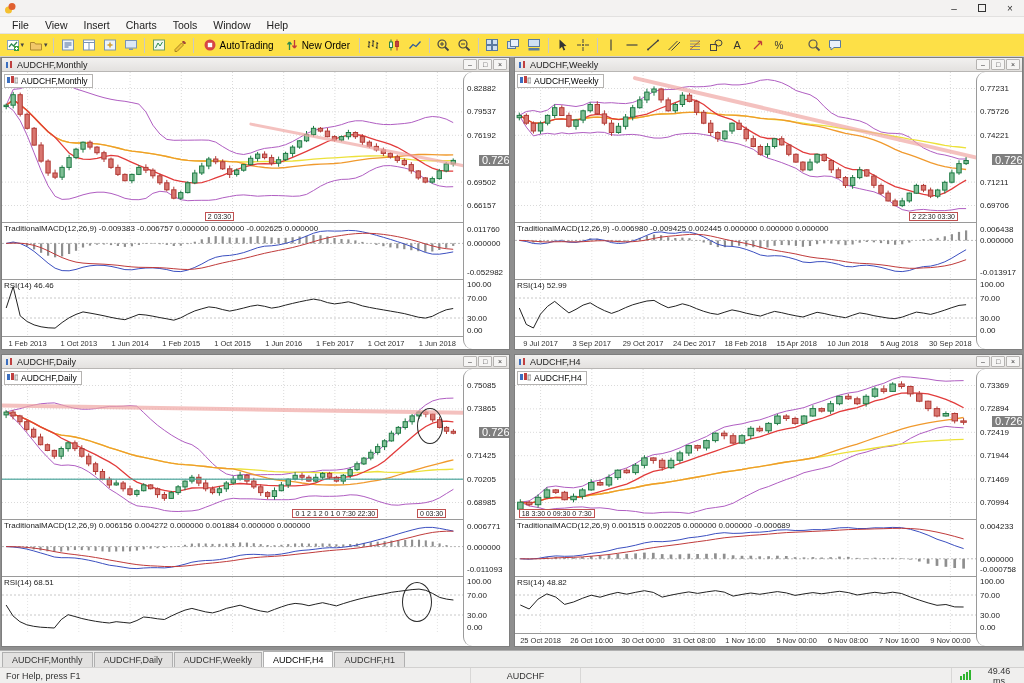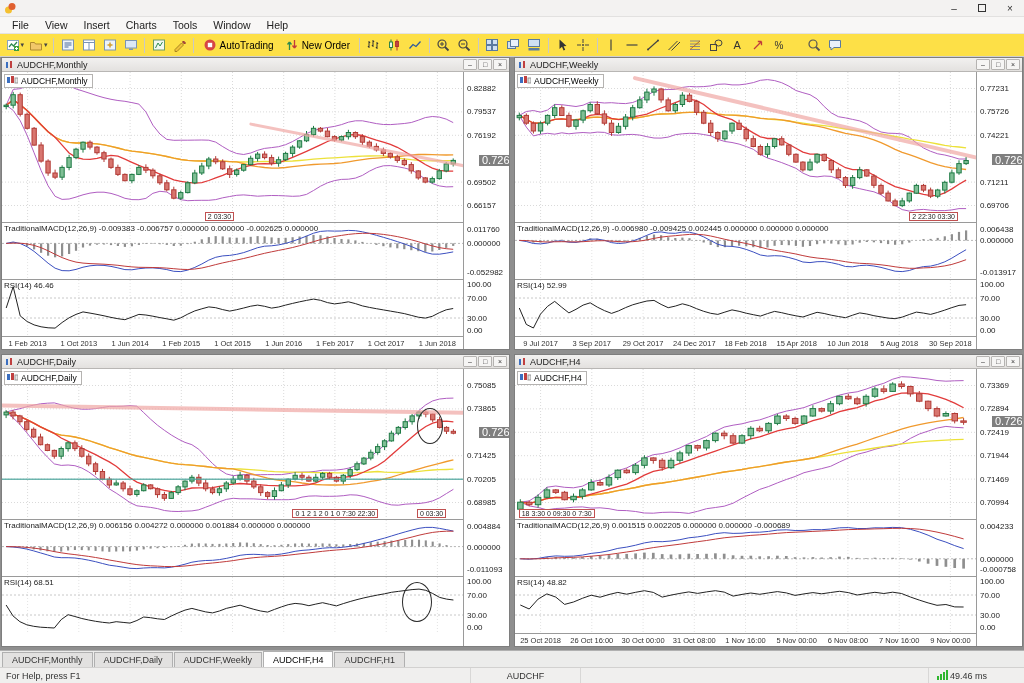--- a/index.html
+++ b/index.html
@@ -36,38 +36,38 @@
   .panel-btns{margin-left:auto;display:flex;gap:1px;}
   .pbtn{width:14px;height:11px;background:#f6f5f4;border:1px solid #b5b3b1;font-size:7px;line-height:1;display:flex;align-items:center;justify-content:center;color:#333;border-radius:1px;}
   .panel-body{flex:1;display:flex;position:relative;overflow:hidden;}
   .panes{width:461px;display:flex;flex-direction:column;flex:none;}
   .pane{position:relative;background:#fff;overflow:hidden;}
   .price-pane{height:150px;}
   .macd-pane{height:57px;border-top:1px solid #9a9a9a;}
   .rsi-pane{height:57px;border-top:1px solid #9a9a9a;}
   .date-axis{height:13px;border-top:1px solid #9a9a9a;position:relative;background:#fff;}
   .date-label{position:absolute;top:2px;font-size:7.5px;color:#333;transform:translateX(-50%);white-space:nowrap;}
-  .axis-col{width:46px;border-left:1px solid #9a9a9a;position:relative;background:#fff;font-size:8px;color:#222;flex:none;}
+  .axis-col{width:46px;border-left:1px solid #9a9a9a;position:relative;background:#fff;font-size:8px;color:#222;flex:none;border-radius:9px;}
   .tick{position:absolute;left:3px;white-space:nowrap;}
   .price-box{position:absolute;left:15px;width:100%;height:11px;background:#7f7f7f;color:#fff;font-size:11px;display:flex;align-items:center;padding-left:3px;z-index:3;}
   .legend{position:absolute;left:2px;top:2px;display:flex;align-items:center;gap:3px;border:1px solid #b5b3b1;background:#fff;padding:1px 4px 1px 2px;font-size:8.5px;z-index:2;white-space:nowrap;}
   .ind-label{position:absolute;left:2px;top:1px;font-size:8px;color:#222;white-space:nowrap;z-index:2;}
   .badge{position:absolute;bottom:1px;border:1px solid #c05050;background:rgba(255,255,255,0.92);font-size:7px;padding:0 2px;color:#222;white-space:nowrap;z-index:2;}
   .ellipse{position:absolute;border:1.5px solid #2a2a2a;border-radius:50%;z-index:4;background:transparent;}
   
   .tabbar{height:17px;background:#ececeb;border-top:1px solid #b0b0b0;display:flex;align-items:flex-end;padding-left:2px;gap:1px;flex:none;}
   .tab{height:15px;display:flex;align-items:center;padding:0 9px;font-size:9px;background:#e2e1e0;border:1px solid #b0b0b0;border-bottom:none;color:#333;white-space:nowrap;}
   .tab.active{background:#fff;color:#000;height:16px;}
   
   .statusbar{height:16px;background:#f0efee;border-top:1px solid #d2d1d0;display:flex;align-items:center;font-size:9px;color:#333;flex:none;}
   .status-help{padding:0 6px;width:470px;flex:none;}
   .status-cell{border-left:1px solid #d8d7d6;height:100%;display:flex;align-items:center;padding:0 8px;}
   .status-symbol-cell{width:110px;justify-content:center;flex:none;}
   .status-filler{flex:1;}
-  .status-conn{width:96px;gap:0;flex:none;}
+  .status-conn{width:73px;gap:9px;flex:none;text-align:center;}
 </style>
 </head>
 <body>
 
 <div class="app">
 
   <div class="titlebar">
     <span class="app-icon">
       <svg width="12" height="12">
           <circle cx="4.5" cy="8" r="3.5" fill="#f4c030"></circle>
@@ -1258,21 +1258,21 @@
           <div class="ind-label">RSI(14) 68.51</div>
         <div class="ellipse" style="left: 399.9px; top: 5.2px; width: 30px; height: 40px;"></div></div>
       </div>
       <div class="axis-col">
             <span class="tick" style="top:12.0px">0.75085</span>
             <span class="tick" style="top:35.4px">0.73865</span>
             <span class="tick" style="top:82.2px">0.71425</span>
             <span class="tick" style="top:105.6px">0.70205</span>
             <span class="tick" style="top:129.0px">0.68985</span>
             <span class="price-box" style="top:57.9px">0.72640</span>
-            <span class="tick" style="top:153.0px">0.004884</span>
+            <span class="tick" style="top:153.0px">0.006771</span>
             <span class="tick" style="top:173.6px">0.000000</span>
             <span class="tick" style="top:196.0px">-0.011093</span>
             <span class="tick" style="top:208.0px">100.00</span>
             <span class="tick" style="top:222.0px">70.00</span>
             <span class="tick" style="top:242.0px">30.00</span>
             <span class="tick" style="top:254.0px">0.00</span>
           </div>
     </div>
   </div>
       <div class="chart-panel" style="left: 514px; top: 297px;">

